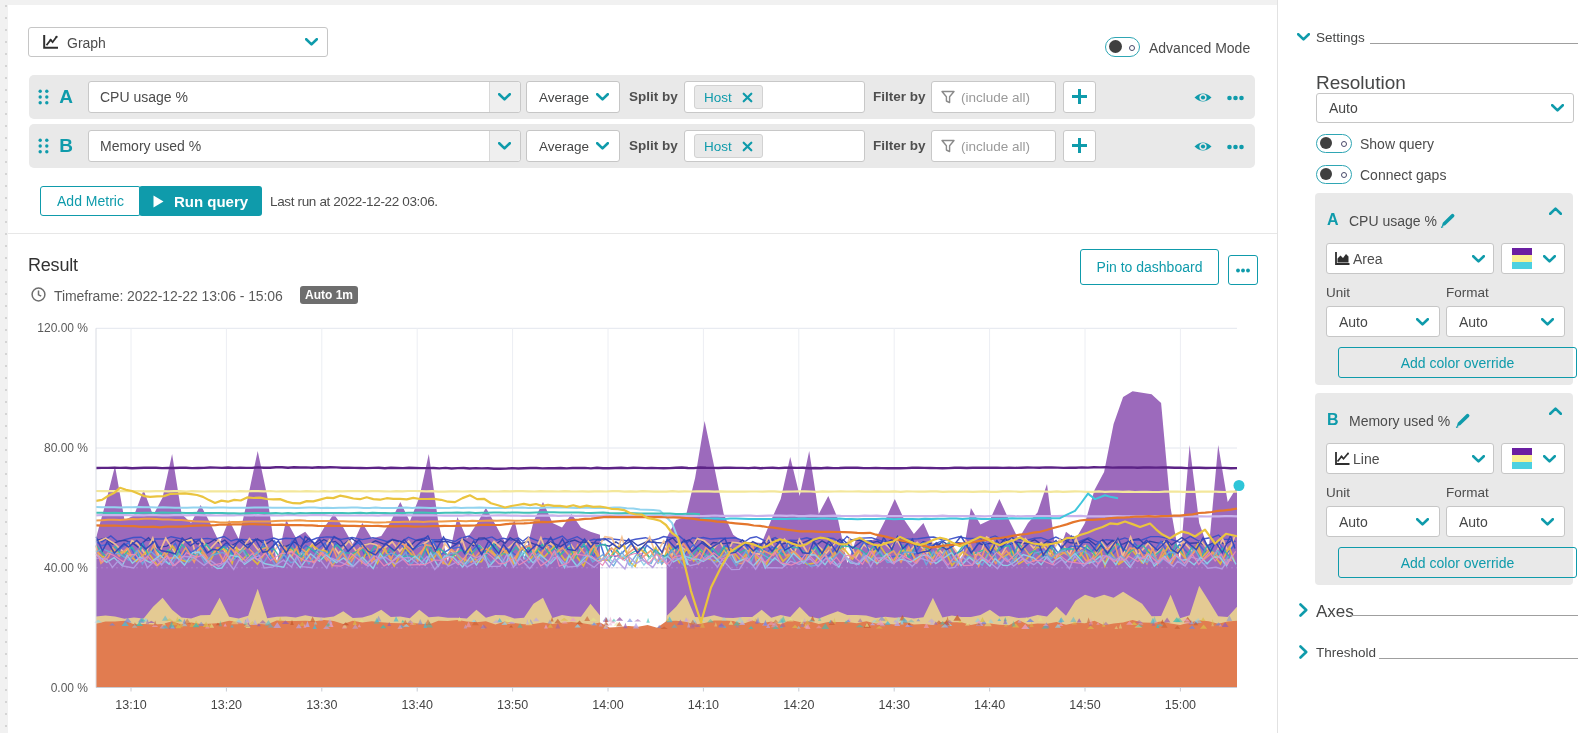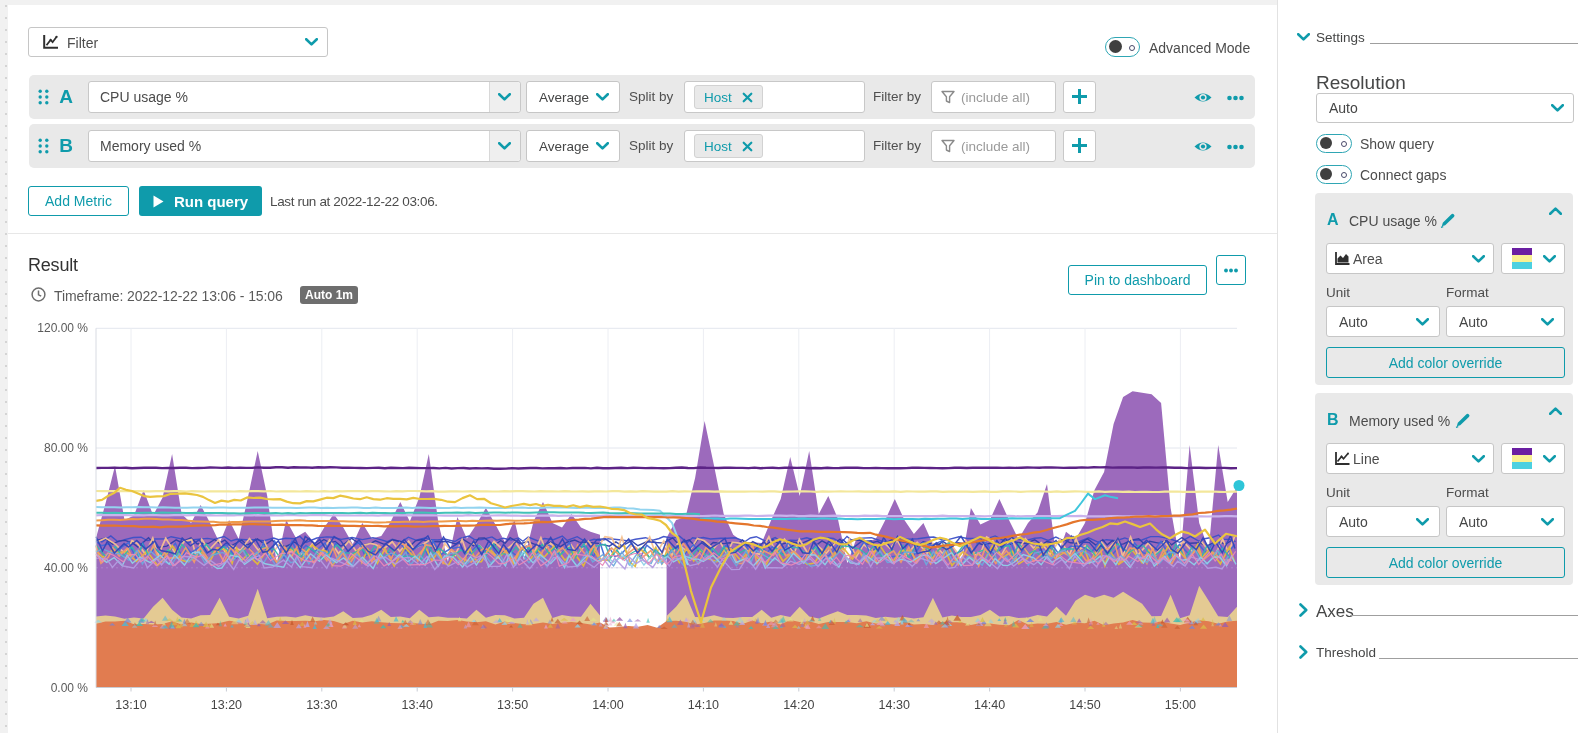--- a/index.html
+++ b/index.html
@@ -8,38 +8,38 @@
   background:#f1f1f1;
   background-image: radial-gradient(#d4d4d4 1px, transparent 1.2px);
   background-size: 12px 12px; }
 #card { position:absolute; left:8px; top:5px; width:1269px; height:728px; background:#fff; }
 #rpanel { position:absolute; left:1277px; top:0; width:309px; height:733px; background:#fff; border-left:1px solid #e2e2e2; }
 .abs { position:absolute; }
 .sel { position:absolute; background:#fff; border:1px solid #c6c6c6; border-radius:3px;
   display:flex; align-items:center; font-size:14px; color:#454646; }
 .grayrow { position:absolute; left:29px; width:1226px; height:44px; background:#e9e9e9; border-radius:5px; }
 .btn-o { position:absolute; background:#fff; border:1px solid #0f9bab; border-radius:3px;
-  color:#0f9bab; font-size:14px; display:flex; align-items:center; justify-content:center; }
+  color:#0f9bab; font-size:14px; display:flex; align-items:center; justify-content:center;margin-left:12px; }
 .lbl { font-size:14px; color:#4c4c4c; }
-.bold { font-weight:normal; }
+.bold { font-weight:bold; }
 svg.ic { display:block; }
 </style>
 </head>
 <body>
 <div id="page">
   <div id="card"></div>
   <div id="rpanel"></div>
   <div class="sel" style="left:28px;top:27px;width:300px;height:30px"></div>
 <svg class="abs ic" style="left:42px;top:34px" width="17" height="16" viewBox="0 0 17 16">
       <path d="M2.2 1 V13.8 H16" fill="none" stroke="#2f2f2f" stroke-width="2"></path>
       <path d="M4.5 11.2 L8.6 6 L10.6 8.2 L14.6 2.8" fill="none" stroke="#2f2f2f" stroke-width="1.8"></path>
       <circle cx="8.6" cy="6" r="1.1" fill="#2f2f2f"></circle>
       <circle cx="14.6" cy="2.8" r="1.1" fill="#2f2f2f"></circle>
     </svg>
-<div class="abs lbl" style="left:67px;top:35px">Filter</div>
+<div class="abs lbl" style="left:67px;top:35px">Graph</div>
 <svg class="abs ic" style="left:305px;top:38px" width="13" height="8" viewBox="0 0 13 8">
       <path d="M1.2 1.2 L6.5 6.4 L11.8 1.2" fill="none" stroke="#0f9bab" stroke-width="2.6" stroke-linecap="round" stroke-linejoin="round"></path>
     </svg>
 <div class="abs" style="left:1105px;top:37px;width:35px;height:20px;border:1.5px solid #2fa6b4;border-radius:10.0px;background:#fff;">
       <div style="position:absolute;left:3px;top:1.5px;width:13px;height:13px;border-radius:50%;background:#3f3f3f;"></div>
       <div style="position:absolute;right:4.5px;top:6.5px;width:6px;height:6px;border:1.5px solid #4a4a6a;border-radius:50%;"></div>
     </div>
 <div class="abs lbl" style="left:1149px;top:40px">Advanced Mode</div>
 <div class="grayrow" style="top:75px"></div>
     <svg class="abs ic" style="left:38px;top:89px" width="11" height="16" viewBox="0 0 11 16">
@@ -146,21 +146,21 @@
     </div>
 <div class="abs" style="left:270px;top:194px;color:#4c4c4c;font-size:13.5px;letter-spacing:-0.35px">Last run at 2022-12-22 03:06.</div>
 <div class="abs" style="left:8px;top:233px;width:1269px;height:1px;background:#e7e7e7"></div>
 <div class="abs" style="left:28px;top:255px;font-size:18px;font-weight:normal;color:#323232;letter-spacing:-0.2px">Result</div>
 <svg class="abs ic" style="left:31px;top:287px" width="15" height="15" viewBox="0 0 15 15">
       <circle cx="7.5" cy="7.5" r="6.4" fill="none" stroke="#6e6e6e" stroke-width="1.5"></circle>
       <path d="M7.5 3.6 V7.8 L10.2 9.2" fill="none" stroke="#6e6e6e" stroke-width="1.5"></path>
     </svg>
 <div class="abs" style="left:54px;top:288px;color:#5a5a5a;font-size:14px;letter-spacing:-0.1px">Timeframe: 2022-12-22 13:06 - 15:06</div>
 <div class="abs" style="left:300px;top:286px;width:58px;height:18px;background:#6e6e6e;border-radius:3px;color:#fff;font-size:12px;font-weight:bold;text-align:center;line-height:18px">Auto 1m</div>
-<div class="btn-o" style="left:1068px;top:265px;width:139px;height:30px">Pin to dashboard</div>
+<div class="btn-o" style="left:1068px;top:249px;width:139px;height:36px">Pin to dashboard</div>
 <div class="btn-o" style="left:1216px;top:255px;width:30px;height:30px">
       <svg class="ic" width="14" height="5" viewBox="0 0 14 5">
         <circle cx="2" cy="2.5" r="1.9" fill="#0f9bab"></circle>
         <circle cx="7" cy="2.5" r="1.9" fill="#0f9bab"></circle>
         <circle cx="12" cy="2.5" r="1.9" fill="#0f9bab"></circle>
       </svg>
     </div>
 <svg class="abs ic" style="left:1297px;top:33px" width="13" height="8" viewBox="0 0 13 8">
       <path d="M1.2 1.2 L6.5 6.4 L11.8 1.2" fill="none" stroke="#0f9bab" stroke-width="2.6" stroke-linecap="round" stroke-linejoin="round"></path>
     </svg>

